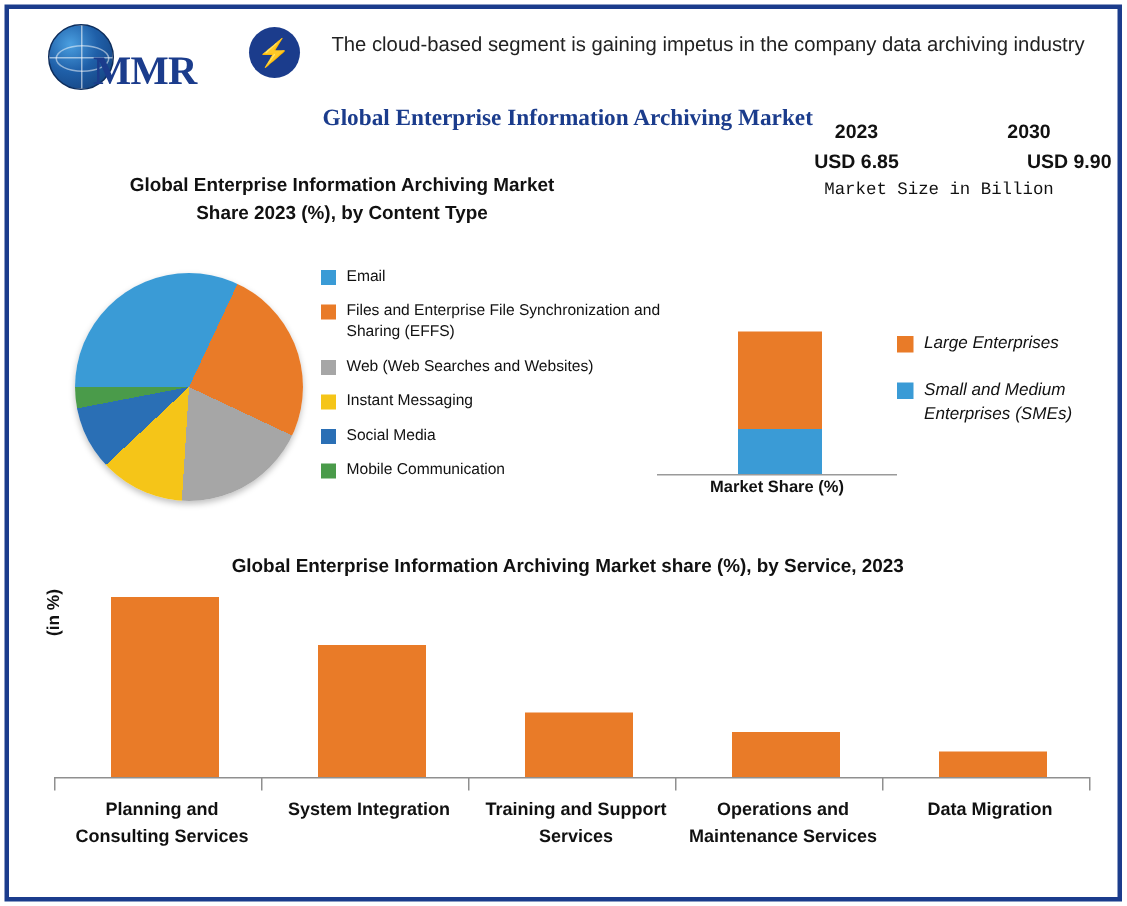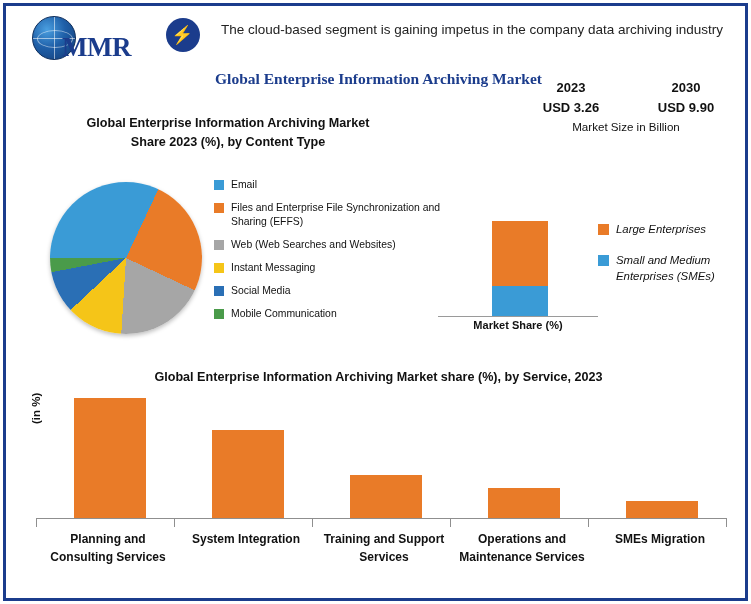--- a/index.html
+++ b/index.html
@@ -163,32 +163,33 @@
     width: 120px;
     text-align: center;
     font-size: 13px;
     font-weight: bold;
     color: #111111;
   }
   .ms-val-right {
     position: absolute;
     left: 625px; top: 94px;
     width: 110px;
-    text-align: center;
+    text-align: right;
     font-size: 13px;
     font-weight: bold;
     color: #111111;
   }
   .ms-caption {
     position: absolute;
     left: 505px; top: 114px;
     width: 230px;
     text-align: center;
     font-size: 11.6px;
     color: #111111;
+    font-family: Liberation Mono, monospace;
   }
   .enduser-title {
     position: absolute;
     left: 458px; top: 148px;
     width: 285px;
     text-align: center;
     font-size: 12.6px;
     font-weight: bold;
     color: #111111;
     line-height: 1.5;
@@ -326,21 +327,21 @@
       <span class="legend-label">Social Media</span>
     </div>
     <div class="legend-row">
       <span class="legend-swatch" style="background:#4a9b4a"></span>
       <span class="legend-label">Mobile Communication</span>
     </div>
   </div>
 
   <div class="ms-year-left">2023</div>
   <div class="ms-year-right">2030</div>
-  <div class="ms-val-left">USD 3.26</div>
+  <div class="ms-val-left">USD 6.85</div>
   <div class="ms-val-right">USD 9.90</div>
   <div class="ms-caption">Market Size in Billion</div>
 
   <div class="eu-chart">
     <div class="eu-seg-large"></div>
     <div class="eu-seg-sme"></div>
     <div class="eu-axis"></div>
   </div>
   <div class="eu-xlabel">Market Share (%)</div>
 
@@ -370,15 +371,15 @@
   <div class="tick" style="left:168px;"></div>
   <div class="tick" style="left:306px;"></div>
   <div class="tick" style="left:444px;"></div>
   <div class="tick" style="left:582px;"></div>
   <div class="tick" style="left:720px;"></div>
 
   <div class="bar-label" style="left:33px;">Planning and Consulting Services</div>
   <div class="bar-label" style="left:171px;">System Integration</div>
   <div class="bar-label" style="left:309px;">Training and Support Services</div>
   <div class="bar-label" style="left:447px;">Operations and Maintenance Services</div>
-  <div class="bar-label" style="left:585px;">SMEs Migration</div>
+  <div class="bar-label" style="left:585px;">Data Migration</div>
 
 </div>
 
 </body></html>

